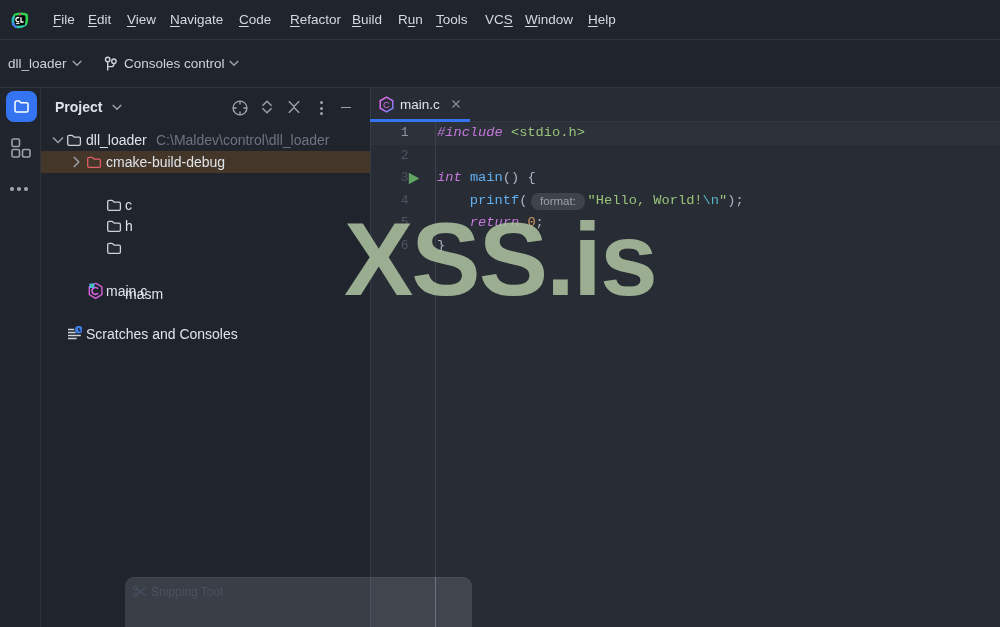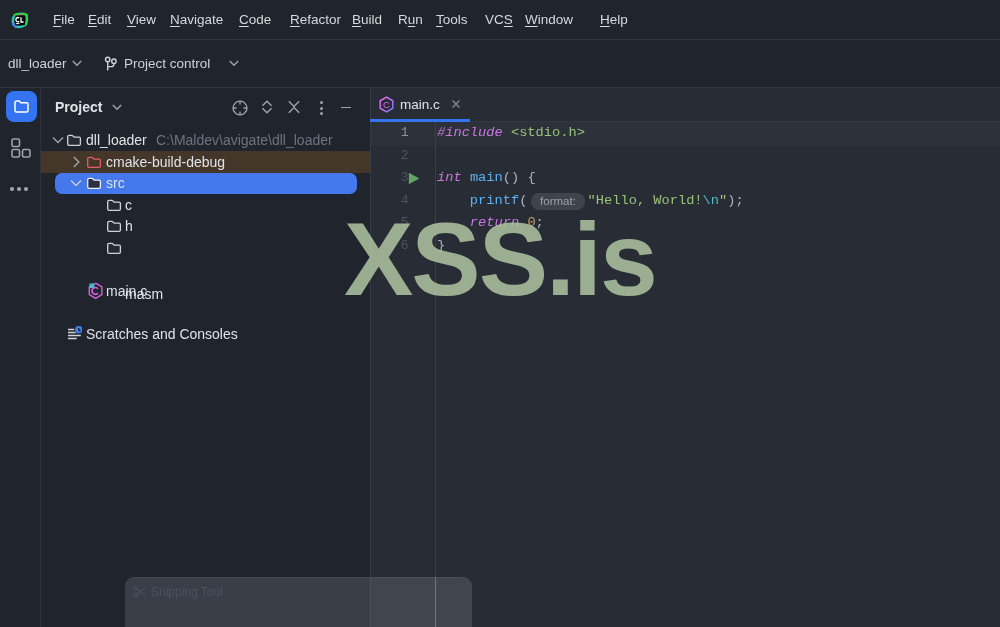--- a/index.html
+++ b/index.html
@@ -59,32 +59,32 @@
 <div class="menuitem" style="left:88px;"><u>E</u>dit</div>
 <div class="menuitem" style="left:127px;"><u>V</u>iew</div>
 <div class="menuitem" style="left:170px;"><u>N</u>avigate</div>
 <div class="menuitem" style="left:239px;"><u>C</u>ode</div>
 <div class="menuitem" style="left:290px;"><u>R</u>efactor</div>
 <div class="menuitem" style="left:352px;"><u>B</u>uild</div>
 <div class="menuitem" style="left:398px;">R<u>u</u>n</div>
 <div class="menuitem" style="left:436px;"><u>T</u>ools</div>
 <div class="menuitem" style="left:485px;">VC<u>S</u></div>
 <div class="menuitem" style="left:525px;"><u>W</u>indow</div>
-<div class="menuitem" style="left:600px;"><u>H</u>elp</div>
+<div class="menuitem" style="left:588px;"><u>H</u>elp</div>
 
 <div class="abs uitext" style="left:8px; top:63px; transform:translateY(-50%);">dll_loader</div>
 <svg class="abs" style="left:70px; top:56px;" width="14" height="14" viewBox="0 0 14 14">
     <path d="M2.8 5 L7 9.2 L11.2 5" stroke="#9da2ab" stroke-width="1.5" fill="none"></path>
   </svg>
 <svg class="abs" style="left:103px; top:52px;" width="17" height="20" viewBox="0 0 17 20">
   <circle cx="4.7" cy="7.5" r="2.2" stroke="#ced3da" stroke-width="1.4" fill="none"></circle>
   <circle cx="10.9" cy="9.2" r="2.2" stroke="#ced3da" stroke-width="1.4" fill="none"></circle>
   <path d="M4.7 9.9 V18.5 M4.7 14.6 H8.4 C10 14.6 10.9 13.6 10.9 12.2 V11.6" stroke="#ced3da" stroke-width="1.4" fill="none"></path>
 </svg>
-<div class="abs uitext" style="left:124px; top:63px; transform:translateY(-50%);">Project control</div>
+<div class="abs uitext" style="left:124px; top:63px; transform:translateY(-50%);">Consoles control</div>
 <svg class="abs" style="left:227px; top:56px;" width="14" height="14" viewBox="0 0 14 14">
     <path d="M2.8 5 L7 9.2 L11.2 5" stroke="#9da2ab" stroke-width="1.5" fill="none"></path>
   </svg>
 
 <div class="abs" style="left:6px; top:91px; width:31px; height:31px; background:#3574f0; border-radius:8px; z-index:5;"></div>
 <svg class="abs" style="left:13px; top:98px; z-index:6;" width="17" height="17" viewBox="0 0 17 17">
   <path d="M2 4.5 C2 3.7 2.6 3 3.5 3 H6.2 L7.8 4.8 H13.5 C14.4 4.8 15 5.4 15 6.2 V12.5 C15 13.3 14.4 14 13.5 14 H3.5 C2.6 14 2 13.3 2 12.5 Z" fill="none" stroke="#fff" stroke-width="1.5"></path>
 </svg>
 <svg class="abs" style="left:10px; top:137px; z-index:5;" width="22" height="22" viewBox="0 0 22 22">
   <rect x="2" y="2" width="7.5" height="7.5" rx="1.5" stroke="#9da2ab" stroke-width="1.6" fill="none"></rect>
@@ -124,49 +124,35 @@
         <svg class="chev" width="16" height="16" viewBox="0 0 16 16">
           <path d="M3 5.5 L8 10.5 L13 5.5" stroke="#9da2ab" stroke-width="1.5" fill="none"></path>
         </svg>
       </div>
       <div style="position:absolute;left:25px;top:0;width:16px;height:22px;">
         <svg class="icon16" width="16" height="16" viewBox="0 0 16 16">
           <path d="M1.7 4.7 C1.7 3.9 2.3 3.3 3.1 3.3 H5.7 C6.1 3.3 6.5 3.45 6.75 3.72 L8.2 5.2 H13 C13.8 5.2 14.4 5.8 14.4 6.6 V12 C14.4 12.75 13.8 13.35 13 13.35 H3.1 C2.3 13.35 1.7 12.75 1.7 12 Z" fill="#262a32" stroke="#ced3da" stroke-width="1.3"></path>
         </svg>
       </div>
       <div class="lbl" style="left:45px;">dll_loader</div>
-      <div class="lbl path" style="left:115px;">C:\Maldev\avigate\dll_loader</div>
+      <div class="lbl path" style="left:115px;">C:\Maldev\control\dll_loader</div>
     </div>
     <div class="row" style="top:22px;">
       <div style="position:absolute;left:0;top:0;width:329px;height:21.6px;background:#443628;"></div>
       <div style="position:absolute;left:27px;top:0;width:16px;height:22px;">
         <svg class="chev" width="16" height="16" viewBox="0 0 16 16">
           <path d="M5.8 3 L10.8 8 L5.8 13" stroke="#9da2ab" stroke-width="1.5" fill="none"></path>
         </svg>
       </div>
       <div style="position:absolute;left:45px;top:0;width:16px;height:22px;">
         <svg class="icon16" width="16" height="16" viewBox="0 0 16 16">
           <path d="M1.7 4.7 C1.7 3.9 2.3 3.3 3.1 3.3 H5.7 C6.1 3.3 6.5 3.45 6.75 3.72 L8.2 5.2 H13 C13.8 5.2 14.4 5.8 14.4 6.6 V12 C14.4 12.75 13.8 13.35 13 13.35 H3.1 C2.3 13.35 1.7 12.75 1.7 12 Z" fill="none" stroke="#e06069" stroke-width="1.3"></path>
         </svg>
       </div>
       <div class="lbl" style="left:65px;">cmake-build-debug</div>
-    </div>
-    <div class="row" style="top:43.2px;">
-      <div style="position:absolute;left:13.5px;top:0.5px;width:302px;height:21px;background:#4478ec;border-radius:7px;"></div>
-      <div style="position:absolute;left:27px;top:0;width:16px;height:22px;">
-        <svg class="chev" width="16" height="16" viewBox="0 0 16 16">
-          <path d="M3 5.5 L8 10.5 L13 5.5" stroke="#c6cbd3" stroke-width="1.5" fill="none"></path>
-        </svg>
-      </div>
-      <div style="position:absolute;left:45px;top:0;width:16px;height:22px;">
-        <svg class="icon16" width="16" height="16" viewBox="0 0 16 16">
-          <path d="M1.7 4.7 C1.7 3.9 2.3 3.3 3.1 3.3 H5.7 C6.1 3.3 6.5 3.45 6.75 3.72 L8.2 5.2 H13 C13.8 5.2 14.4 5.8 14.4 6.6 V12 C14.4 12.75 13.8 13.35 13 13.35 H3.1 C2.3 13.35 1.7 12.75 1.7 12 Z" fill="#283042" stroke="#eef0f4" stroke-width="1.3"></path>
-        </svg>
-      </div>
-      <div class="lbl" style="left:65px;">src</div>
     </div>
     <div class="row" style="top:64.8px;">
       <div style="position:absolute;left:65px;top:0;width:16px;height:22px;">
         <svg class="icon16" width="16" height="16" viewBox="0 0 16 16">
           <path d="M1.7 4.7 C1.7 3.9 2.3 3.3 3.1 3.3 H5.7 C6.1 3.3 6.5 3.45 6.75 3.72 L8.2 5.2 H13 C13.8 5.2 14.4 5.8 14.4 6.6 V12 C14.4 12.75 13.8 13.35 13 13.35 H3.1 C2.3 13.35 1.7 12.75 1.7 12 Z" fill="#262a32" stroke="#ced3da" stroke-width="1.3"></path>
         </svg>
       </div>
       <div class="lbl" style="left:84px;">c</div>
     </div>
     <div class="row" style="top:86.4px;">

